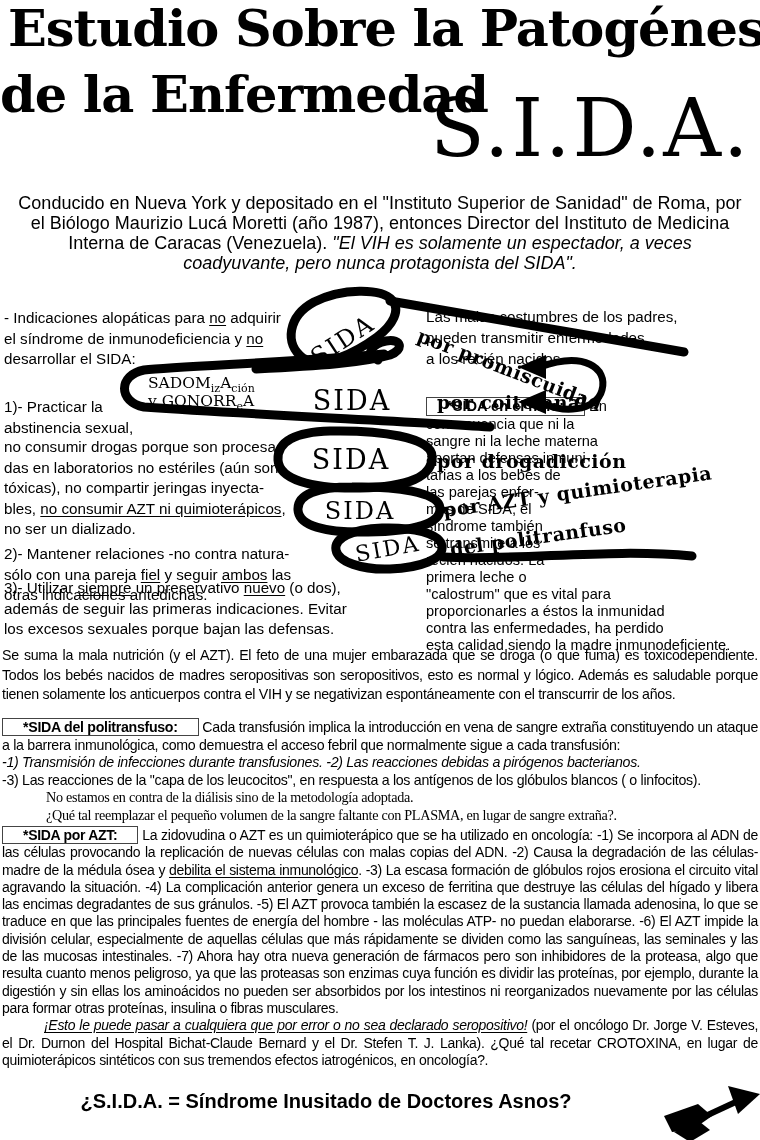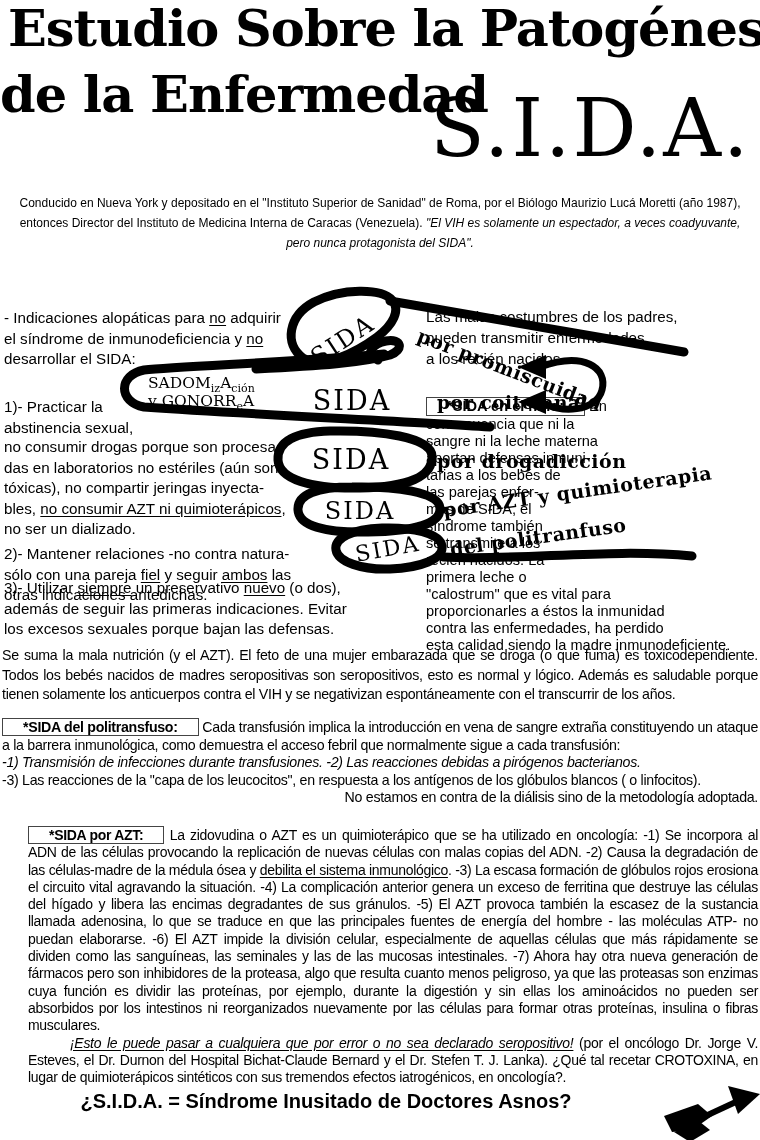--- a/index.html
+++ b/index.html
@@ -10,33 +10,33 @@
   }
   .abs { position:absolute; }
   .title {
     font-family:"DejaVu Serif", serif; font-weight:700;
     font-size:51px; letter-spacing:-1px; line-height:56px; white-space:nowrap;
   }
   .acronym {
     font-family:"DejaVu Serif", serif; font-weight:400;
     font-size:80px; letter-spacing:2px; white-space:nowrap;
   }
-  .intro { width:730px; text-align:center; font-size:12px; line-height:20px; }
+  .intro { width:730px; text-align:center; font-size:18px; line-height:20px; }
   .intro .it { font-style:italic; }
   .col { font-size:15.2px; line-height:20.5px; white-space:pre-line; }
   .u { text-decoration:underline; text-underline-offset:2px; }
   .rght { }
   .r2 { font-size:14.6px; line-height:17px; }
   .boxlabel {
     display:inline-block; font-weight:700; border:1.5px solid #444;
     padding:0 20px; line-height:1.15; background:#fff;
   }
   .dense { font-size:14.2px; line-height:17.5px; letter-spacing:-0.3px; text-align:justify; }
-  .dense2 { font-size:14px; line-height:17.3px; letter-spacing:-0.3px; text-align:justify;margin-left:26px; }
-  .indent { padding-left:44px; text-align:right; }
+  .dense2 { font-size:14px; line-height:17.3px; letter-spacing:-0.3px; text-align:justify; }
+  .indent { padding-left:44px; text-align:left;font-family:Liberation Serif, serif; }
   .iu { font-style:italic; text-decoration:underline; text-underline-offset:2px; }
   .footerline { width:652px; text-align:center; font-weight:700; font-size:20px; }
   svg text { font-family:"DejaVu Serif", serif; fill:#000; }
   svg .sida { font-size:27px; letter-spacing:2px; }
   svg .lbl  { font-size:19px; font-weight:700; letter-spacing:0.5px; }
   svg .sadom { font-size:15.5px; }
 </style>
 </head>
 <body>
 
@@ -89,20 +89,21 @@
 contra las enfermedades, ha perdido
 esta calidad siendo la madre inmunodeficiente.</span></div>
 
   <p class="abs dense" style="left:2px; top:646px; width:756px; line-height:19.5px;">Se suma la mala nutrición (y el AZT).  El feto de una mujer embarazada que se droga (o que fuma) es toxicodependiente.  Todos los bebés nacidos de madres seropositivas son seropositivos, esto es normal y lógico. Además es saludable porque tienen solamente los anticuerpos contra el VIH y se negativizan espontáneamente con el transcurrir de los años.</p>
 
   <div class="abs" style="left:2px; top:718px; width:756px;">
     <p class="dense"><span class="boxlabel">*SIDA del politransfuso:</span><span> Cada transfusión implica la introducción en vena de sangre extraña constituyendo un ataque a la barrera inmunológica, como demuestra el acceso febril que normalmente sigue a cada transfusión:</span></p>
     <div class="dense" style="text-align:left;font-style:italic;">-1) Transmisión de infecciones durante transfusiones.  -2) Las reacciones debidas a pirógenos bacterianos.</div>
     <div class="dense" style="text-align:left;">-3) Las reacciones de la "capa de los leucocitos", en respuesta a los antígenos de los glóbulos blancos ( o linfocitos).</div>
     <div class="dense indent">No estamos en contra de la diálisis sino de la metodología adoptada.</div>
+    <div class="dense indent">¿Qué tal reemplazar el pequeño volumen de la sangre faltante con PLASMA, en lugar de sangre extraña?.</div>
   </div>
 
   <div class="abs" style="left:2px; top:826px; width:756px;">
     <p class="dense2"><span class="boxlabel">*SIDA por AZT:</span><span> La zidovudina o AZT es un quimioterápico que se ha utilizado en oncología: -1) Se incorpora al ADN de las células provocando la replicación de nuevas células con malas copias del ADN. -2) Causa la degradación de las células-madre de la médula ósea y </span><span class="u">debilita el sistema inmunológico</span><span>. -3) La escasa formación de glóbulos rojos erosiona el circuito vital agravando la situación. -4) La complicación anterior genera un exceso de ferritina que destruye las células del hígado y libera las encimas degradantes de sus gránulos. -5) El AZT provoca también la escasez de la sustancia llamada adenosina, lo que se traduce en que las principales fuentes de energía del hombre - las moléculas ATP- no puedan elaborarse. -6) El AZT impide la división celular, especialmente de aquellas células que más rápidamente se dividen como las sanguíneas, las seminales y las de las mucosas intestinales. -7) Ahora hay otra nueva generación de fármacos pero son inhibidores de la proteasa, algo que resulta cuanto menos peligroso, ya que las proteasas son enzimas cuya función es dividir las proteínas, por ejemplo, durante la digestión y sin ellas los aminoácidos no pueden ser absorbidos por los intestinos ni reorganizados nuevamente por las células para formar otras proteínas, insulina o fibras musculares.</span></p>
     <p class="dense2" style="text-indent:42px;"><span class="iu">¡Esto le puede pasar a cualquiera que por error o no sea declarado seropositivo!</span><span> (por el oncólogo Dr. Jorge V. Esteves, el Dr. Durnon del Hospital Bichat-Claude Bernard y el Dr. Stefen T. J. Lanka).  ¿Qué tal recetar CROTOXINA, en lugar de quimioterápicos sintéticos con sus tremendos efectos iatrogénicos, en oncología?.</span></p>
   </div>
 
   <div class="abs footerline" style="left:0px; top:1090px;">¿S.I.D.A. = Síndrome Inusitado de Doctores Asnos?</div>
 
   <svg class="abs" style="left:0; top:0; pointer-events:none;" width="760" height="1140" viewBox="0 0 760 1140">

